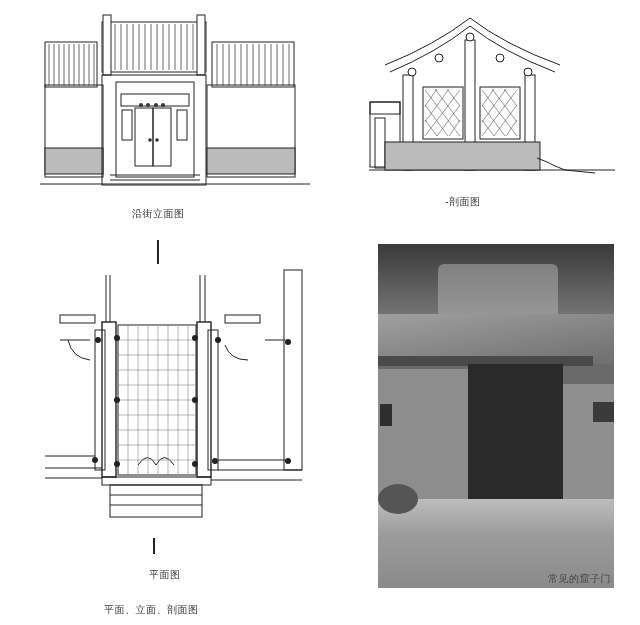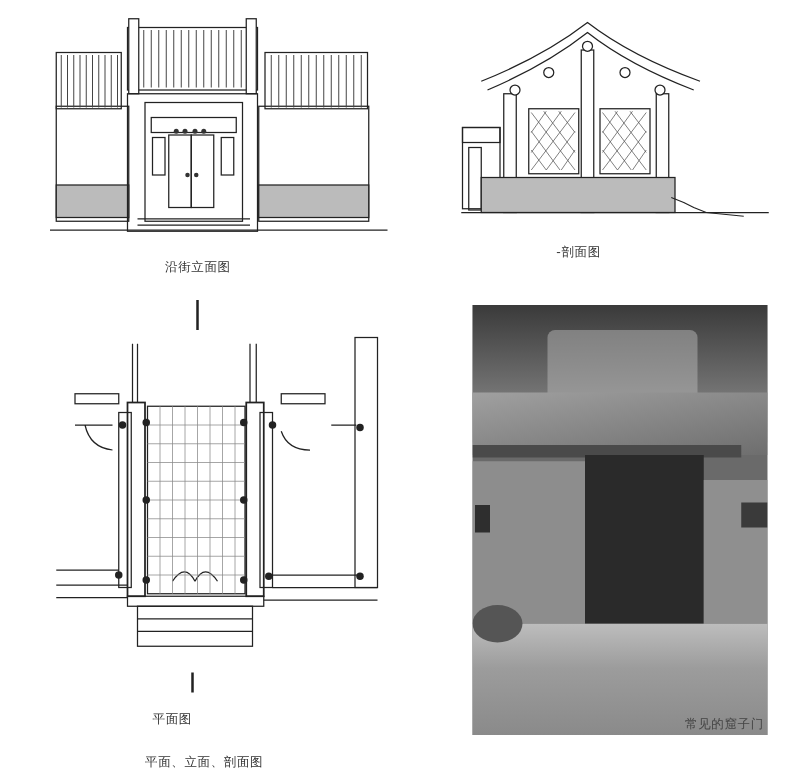--- a/index.html
+++ b/index.html
@@ -181,22 +181,22 @@
     <circle cx="77" cy="140" r="3"></circle>
       <circle cx="155" cy="140" r="3"></circle>
     <circle cx="55" cy="200" r="3"></circle>
       <circle cx="77" cy="204" r="3"></circle>
       <circle cx="155" cy="204" r="3"></circle>
       <circle cx="175" cy="201" r="3"></circle>
       <circle cx="248" cy="201" r="3"></circle>
   </g>
 </svg>
 <div class="abs" style="left:153px;top:538px;width:2px;height:16px;background:#222"></div>
-<div class="cap" style="left:122px;top:568px">平面图</div>
-<div class="cap" style="left:116px;top:603px">平面、立面、剖面图</div>
+<div class="cap" style="left:149px;top:568px">平面图</div>
+<div class="cap" style="left:104px;top:603px">平面、立面、剖面图</div>
 
 <div class="photo">
   <div class="abs" style="left:0;top:0;width:236px;height:110px;background:linear-gradient(180deg,#3a3a3a,#707070 60%,#9a9a9a);"></div>
   <div class="abs" style="left:60px;top:20px;width:120px;height:70px;background:#b8b8b8;opacity:0.5;border-radius:6px;"></div>
   <div class="abs" style="left:0;top:70px;width:236px;height:50px;background:linear-gradient(170deg,#a0a0a0,#6e6e6e);"></div>
   <div class="abs" style="left:0;top:112px;width:215px;height:10px;background:#4a4a4a;"></div>
   <div class="abs" style="left:0;top:125px;width:90px;height:130px;background:#8d8d8d;"></div>
   <div class="abs" style="left:90px;top:120px;width:95px;height:135px;background:#2a2a2a;"></div>
   <div class="abs" style="left:185px;top:140px;width:51px;height:115px;background:#8f8f8f;"></div>
   <div class="abs" style="left:2px;top:160px;width:12px;height:22px;background:#2e2e2e;"></div>

